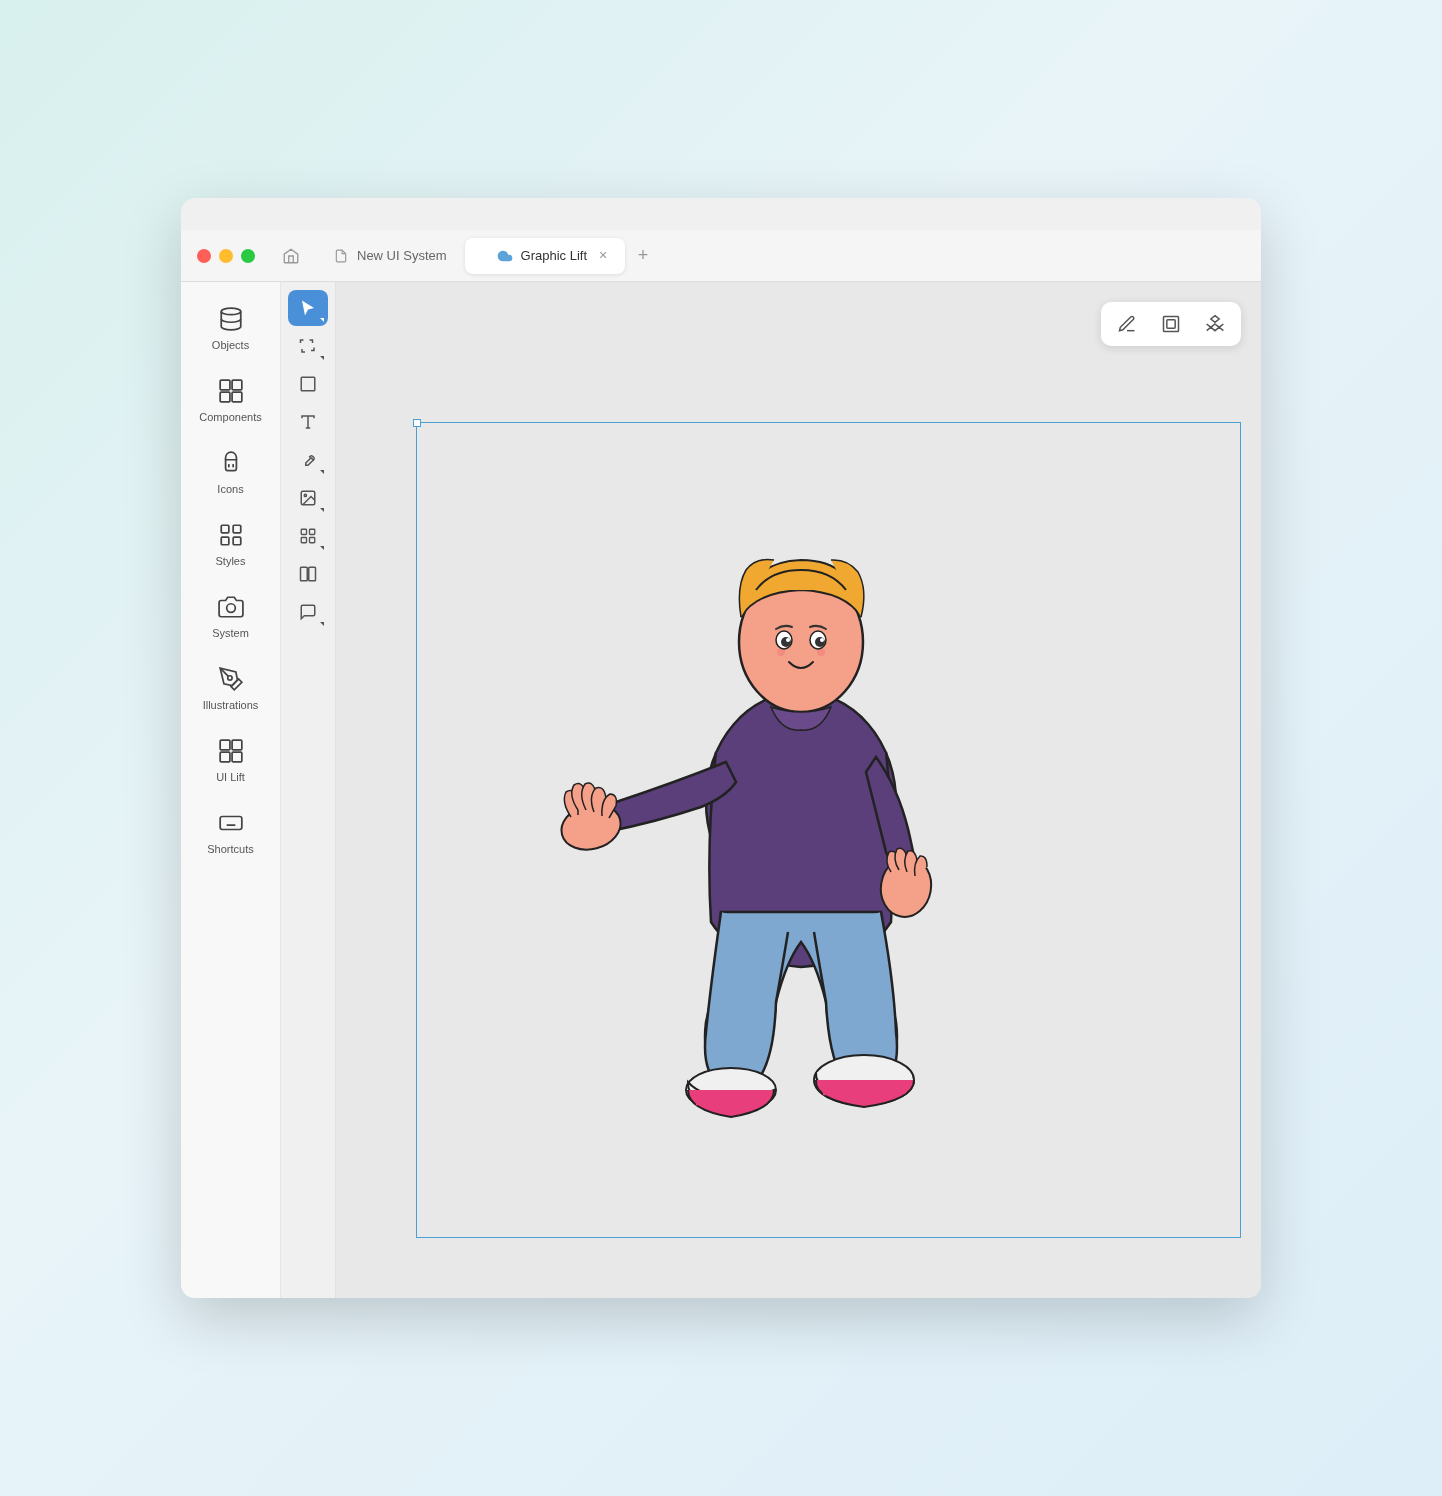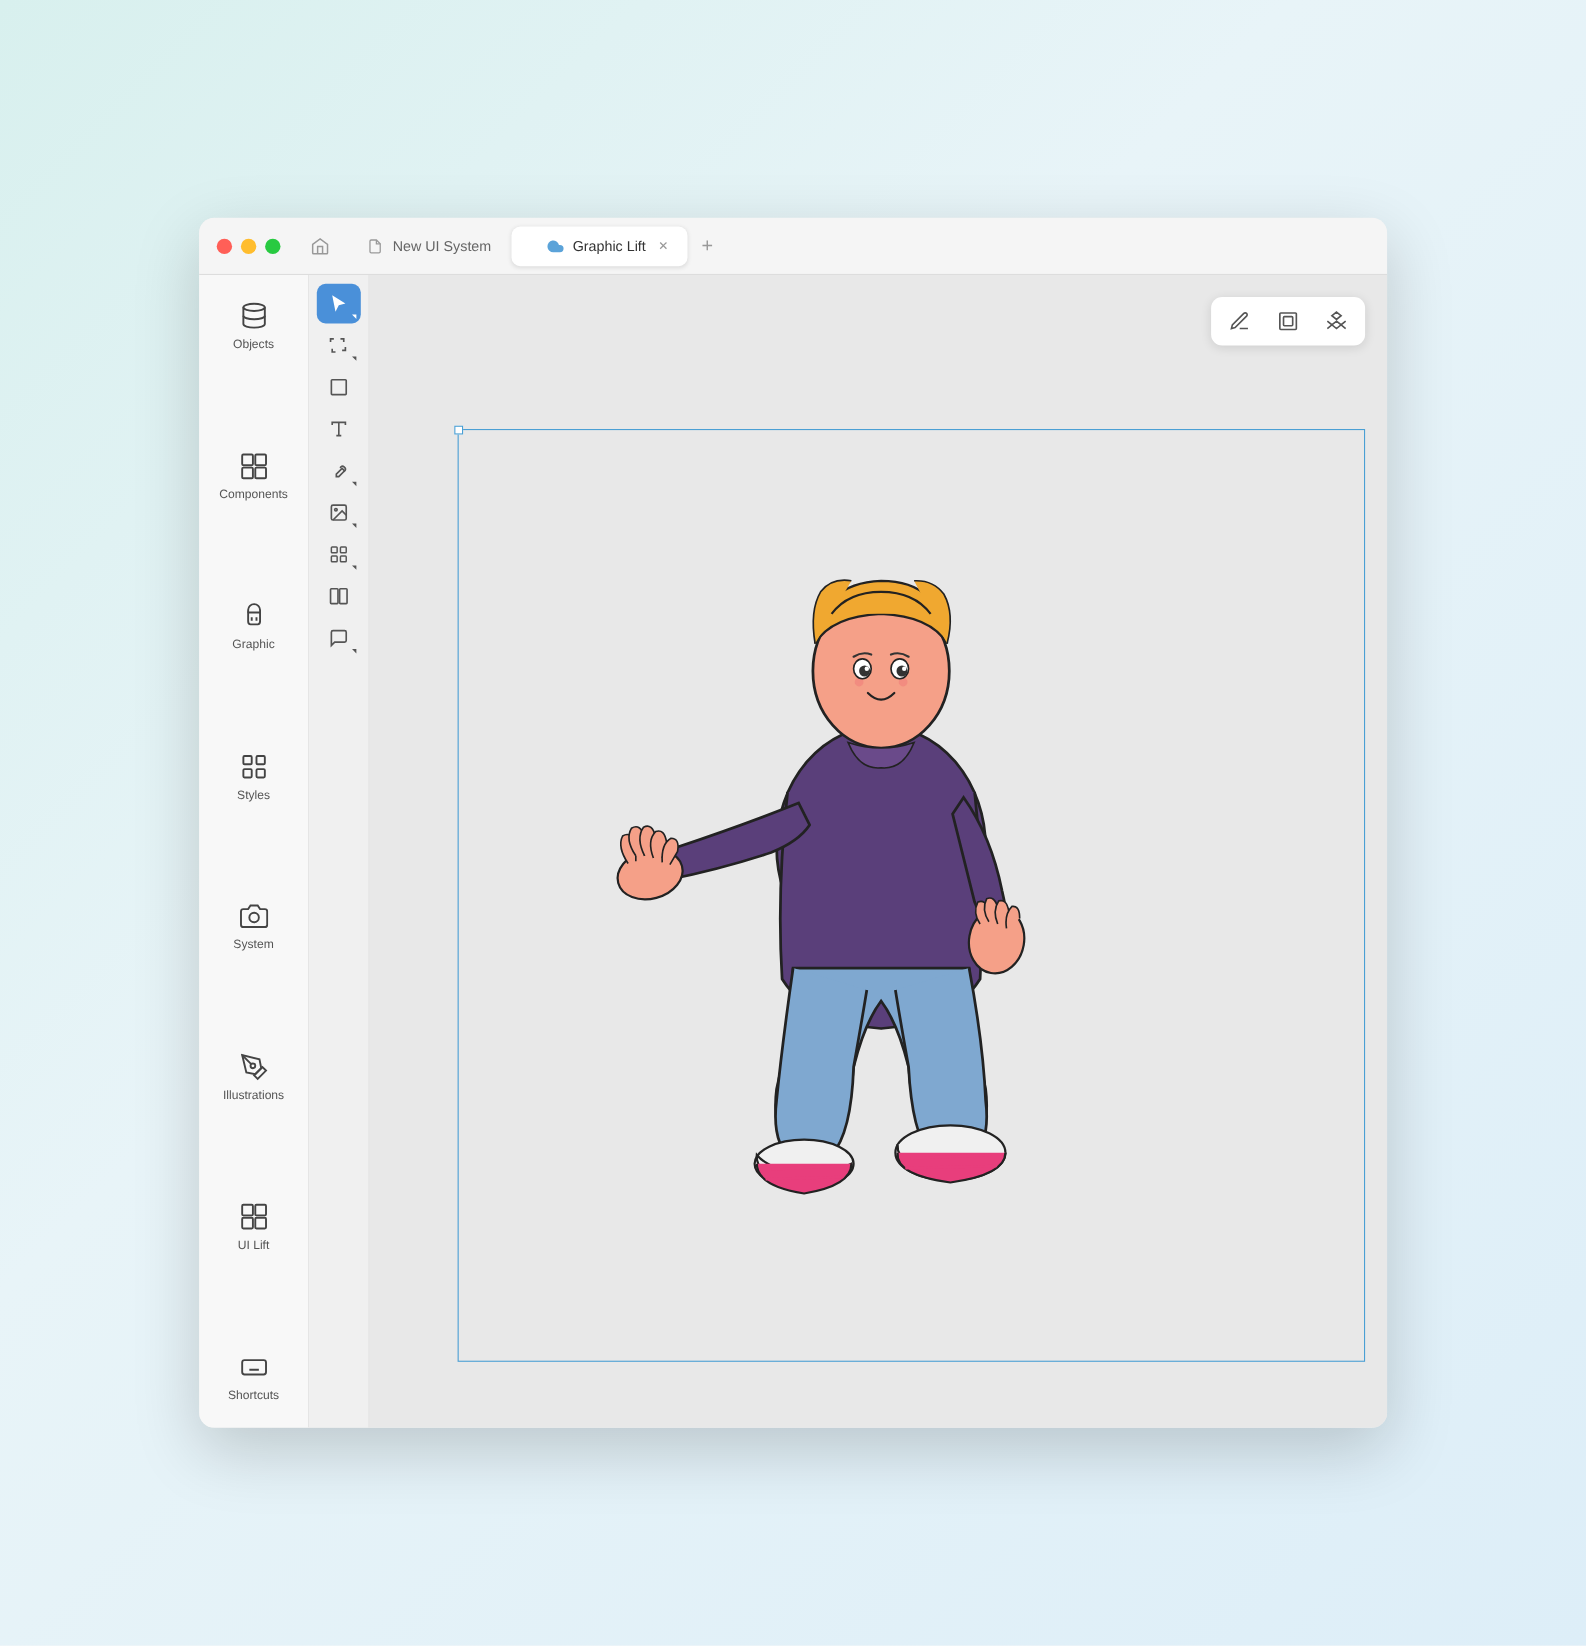--- a/index.html
+++ b/index.html
@@ -27,20 +27,21 @@
     
     .title-bar {
       height: 52px;
       background: #f5f5f5;
       display: flex;
       align-items: center;
       padding: 0 16px;
       gap: 12px;
       border-bottom: 1px solid #ddd;
       flex-shrink: 0;
+      margin-top: 32px;
     }
 
     .traffic-lights {
       display: flex;
       gap: 8px;
       align-items: center;
     }
 
     .traffic-light {
       width: 14px;
@@ -135,21 +136,20 @@
     .left-sidebar {
       width: 100px;
       background: #f8f8f8;
       border-right: 1px solid #e5e5e5;
       display: flex;
       flex-direction: column;
       align-items: center;
       padding: 12px 0;
       gap: 4px;
       flex-shrink: 0;
-      justify-content: space-between;
     }
 
     .sidebar-item {
       width: 80px;
       height: 68px;
       display: flex;
       flex-direction: column;
       align-items: center;
       justify-content: center;
       gap: 6px;
@@ -359,21 +359,21 @@
 
       <div class="sidebar-item">
         <div class="sidebar-item-icon">
           <svg width="26" height="26" viewBox="0 0 24 24" fill="none" stroke="#444" stroke-width="1.6">
             <path d="M7 16.5c0 1.38.9 2.5 2 2.5h6c1.1 0 2-1.12 2-2.5V9H7v7.5z"></path>
             <path d="M7 9V7a5 5 0 0110 0v2"></path>
             <line x1="10" y1="13" x2="10" y2="16"></line>
             <line x1="14" y1="13" x2="14" y2="16"></line>
           </svg>
         </div>
-        <span class="sidebar-item-label">Graphic</span>
+        <span class="sidebar-item-label">Icons</span>
       </div>
 
       <div class="sidebar-item">
         <div class="sidebar-item-icon">
           <svg width="26" height="26" viewBox="0 0 24 24" fill="none" stroke="#444" stroke-width="1.6">
             <rect x="3" y="3" width="7" height="7" rx="1"></rect>
             <rect x="14" y="3" width="7" height="7" rx="1"></rect>
             <rect x="3" y="14" width="7" height="7" rx="1"></rect>
             <rect x="14" y="14" width="7" height="7" rx="1"></rect>
           </svg>

